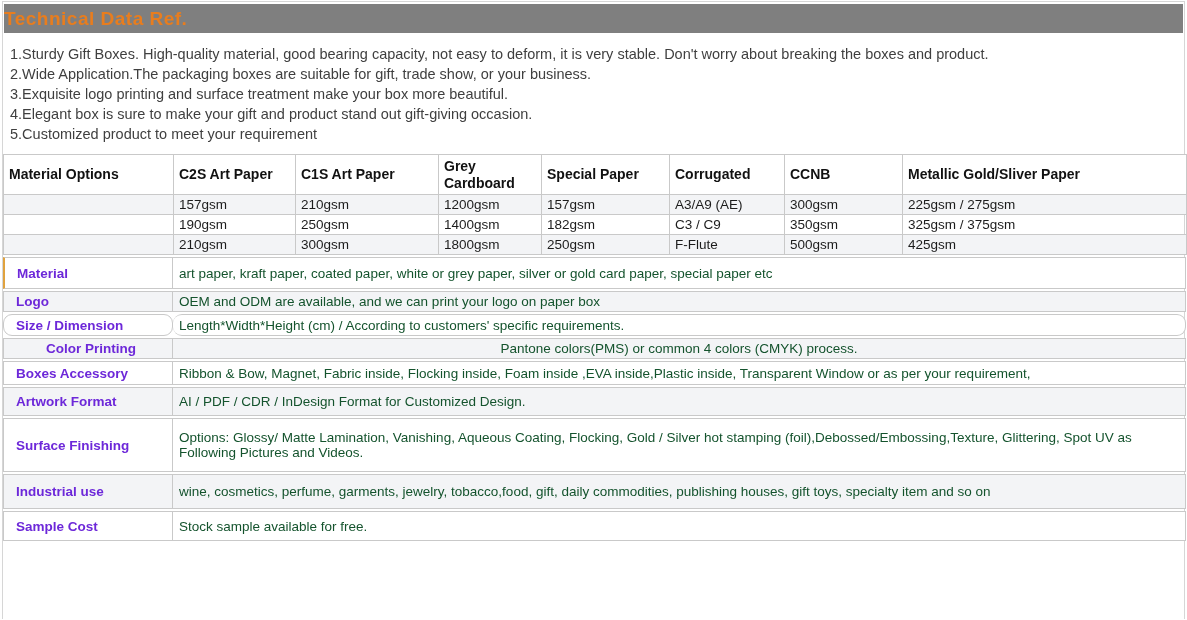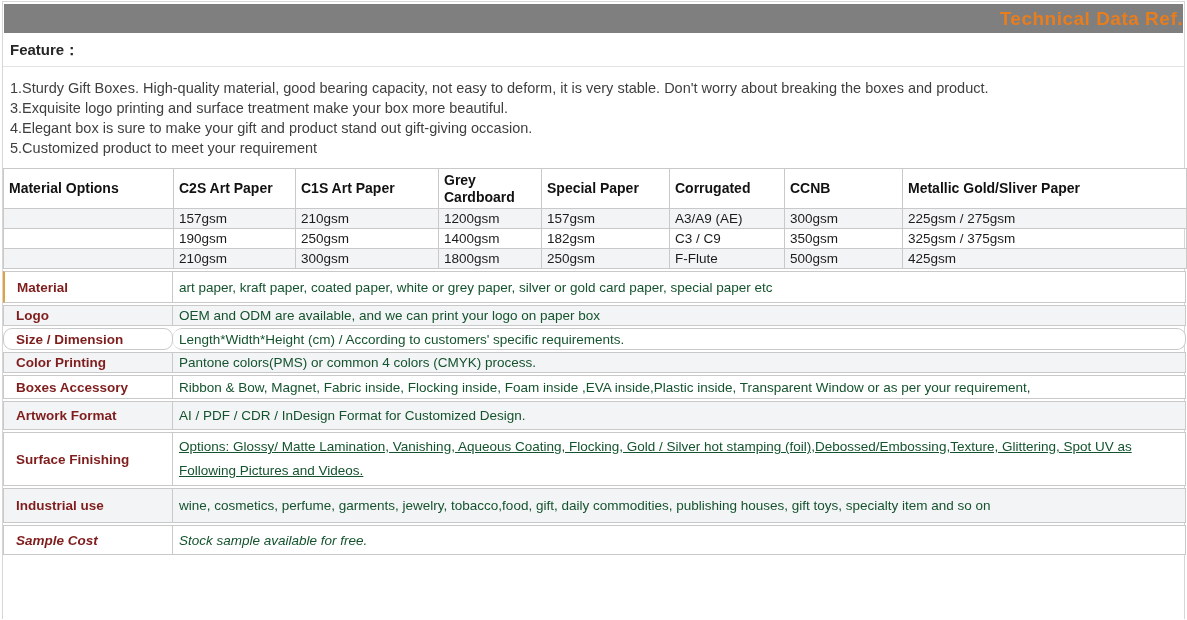--- a/index.html
+++ b/index.html
@@ -19,21 +19,21 @@
   }
   .page{
     width:1183px;height:618px;margin:1px 2px;
     border:1px solid #d6d6d6;border-bottom:none;
     background:#fff;
   }
   
   .titlebar{
     height:29px;margin:2px 1px 0 1px;
     background:var(--bar-bg);
-    display:flex;align-items:center;justify-content:flex-end;
+    display:flex;align-items:center;justify-content:flex-start;
   }
   .titlebar .title{
     font-size:19px;font-weight:bold;color:var(--title-color);
     letter-spacing:.5px;
   }
   
   .feature-head{
     padding:8px 7px 6px 7px;
     border-bottom:1px solid #e3e3e3;
   }
@@ -66,51 +66,49 @@
   table.specs{
     border-collapse:separate;border-spacing:0 2px;
     margin-top:0;
   }
   table.specs td{
     border:1px solid var(--border);
     padding:2px 6px;vertical-align:middle;
     font-size:13.5px;color:#14532d;background:#fff;
   }
   table.specs td.label{
-    font-weight:bold;color:#7f1d1d;border-right:1px solid var(--border);padding-left:12px;
+    font-weight:bold;color:#6d28d9;border-right:1px solid var(--border);padding-left:12px;
   }
   table.specs td.value{border-left:none;}
   table.specs tr.zebra td{background:var(--zebra);}
   table.specs tr:nth-child(1) td{height:32px;}
   table.specs tr:nth-child(2) td{height:19px;}
   table.specs tr:nth-child(3) td{height:22px;border-radius:9px;}
-  table.specs tr:nth-child(4) td{height:19px;}
+  table.specs tr:nth-child(4) td{height:19px;text-align:center;}
   table.specs tr:nth-child(5) td{height:24px;}
   table.specs tr:nth-child(6) td{height:29px;}
   table.specs tr:nth-child(7) td{height:54px;}
   table.specs tr:nth-child(8) td{height:35px;}
-  table.specs tr:nth-child(9) td{height:30px;font-style:italic;}
+  table.specs tr:nth-child(9) td{height:30px;}
   table.specs tr:nth-child(1) td.label{border-left:2px solid var(--accent);}
-  table.specs td.value div{line-height:24px;text-decoration:underline;}
+  table.specs td.value div{line-height:15px;}
 </style>
 </head>
 <body>
 
 <div class="page">
 
   <div class="titlebar">
     <span class="title">Technical Data Ref.</span>
   </div>
 
-  <div class="feature-head">
-    <span>Feature：</span>
-  </div>
 
   <div class="features">
     <div>1.Sturdy Gift Boxes. High-quality material, good bearing capacity, not easy to deform, it is very stable. Don't worry about breaking the boxes and product.</div>
+    <div>2.Wide Application.The packaging boxes are suitable for gift, trade show, or your business.</div>
     <div>3.Exquisite logo printing and surface treatment make your box more beautiful.</div>
     <div>4.Elegant box is sure to make your gift and product stand out gift-giving occasion.</div>
     <div>5.Customized product to meet your requirement</div>
   </div>
 
   <table class="materials">
     <colgroup>
       <col class="c1">
         <col class="c2">
         <col class="c3">

